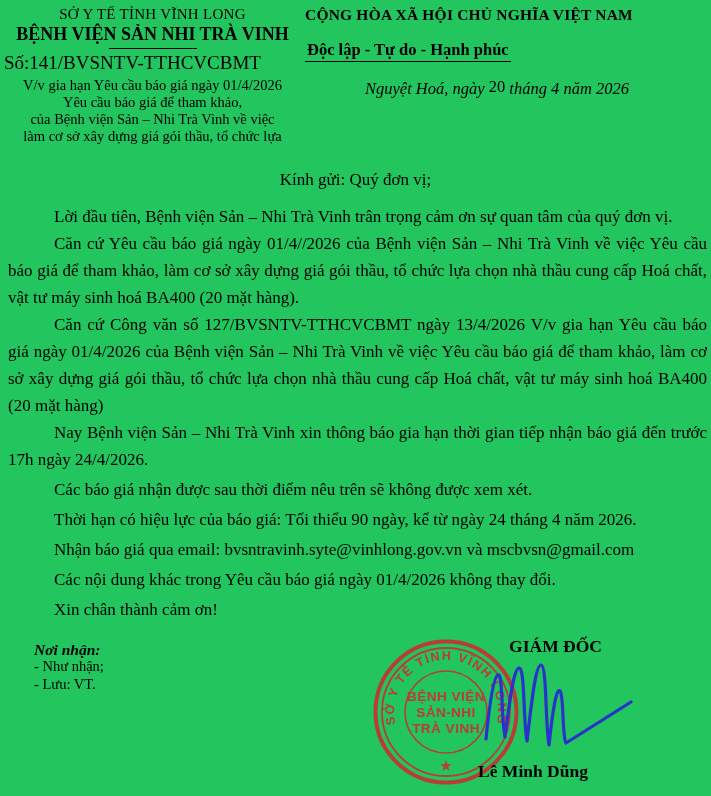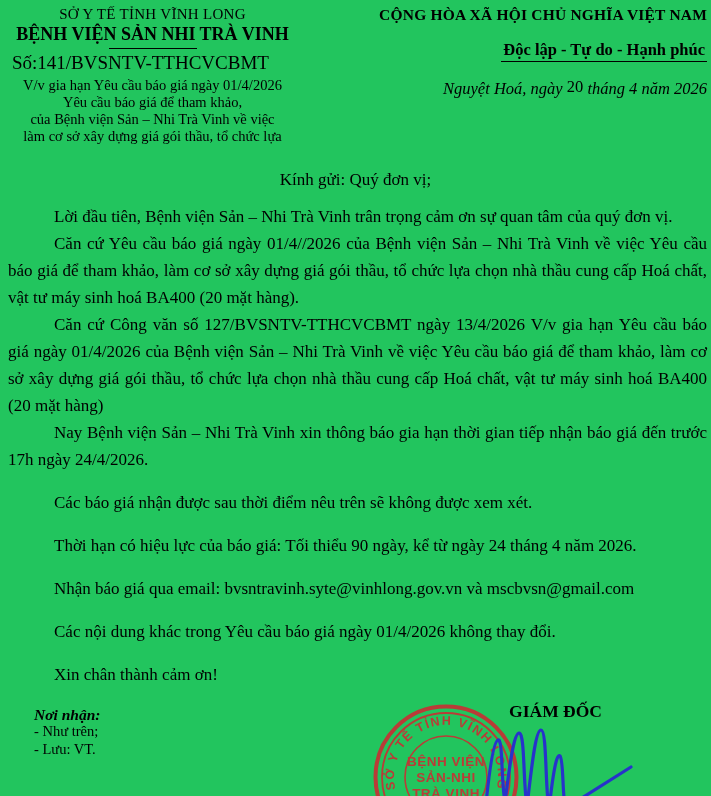--- a/index.html
+++ b/index.html
@@ -7,33 +7,33 @@
     position:relative; width:711px; height:796px; background:#22c55e;
     color:#000; font-family:"Liberation Serif","DejaVu Serif",serif;
     overflow:hidden;
   }
   
   .header { display:flex; padding-top:6px; }
   .h-left { width:305px; text-align:center; flex:0 0 auto; }
   .h-left .l1 { font-size:15px; letter-spacing:.3px; }
   .h-left .l2 { font-size:18px; font-weight:bold; margin-top:1px; }
   .h-underline { width:88px; height:0; border-bottom:1.6px solid #000; margin:3px auto 3px; }
-  .doc-number { font-size:19px; text-align:left; padding-left:12px; margin:1px 0 3px; }
+  .doc-number { font-size:19px; text-align:left; padding-left:4px; margin:1px 0 3px; }
   .subject { font-size:14.5px; line-height:16.9px; }
-  .h-right { flex:1; text-align:right; padding-right:4px; }
+  .h-right { flex:1; text-align:left; padding-right:4px; }
   .h-right .l1 { font-size:15.5px; font-weight:bold; letter-spacing:.2px; }
   .h-right .l2u { display:inline-block; font-size:16.5px; font-weight:bold;
     border-bottom:1.8px solid #000; padding:0 2px 1px; margin-top:16px; }
   .dateline { font-style:italic; font-size:16.5px; margin-top:17px; padding-left:60px; }
   .dateline .day { font-style:normal; position:relative; top:-2px; }
   
   .salutation { text-align:center; font-size:17px; margin-top:25px; }
   .bodytext { padding:13px 4px 0 8px; font-size:17px; line-height:27px; text-align:justify; }
   .bodytext p { margin:0; text-indent:46px; }
-  .bodytext p.sp { margin-top:16px; text-align:left; }
+  .bodytext p.sp { margin-top:3px; text-align:left; }
   
   .footer { position:relative; height:172px; }
   .recipients { position:absolute; left:34px; top:18px; font-size:14.5px; line-height:17.5px; text-align:left; }
   .recipients .label { font-weight:bold; font-style:italic; font-size:15.5px; }
   .director-title { position:absolute; left:468px; top:13px; width:175px; text-align:center;
     font-weight:bold; font-size:17.5px; z-index:4; }
   .signer-name { position:absolute; left:448px; top:138px; width:170px; text-align:center;
     font-weight:bold; font-size:17.5px; z-index:4; }
   .stamp { position:absolute; left:371px; top:11px; z-index:2; opacity:.95; }
   .stamp text { fill:var(--stamp-color); }
@@ -83,21 +83,21 @@
     <p class="sp">Thời hạn có hiệu lực của báo giá: Tối thiểu 90 ngày, kể từ ngày 24 tháng 4 năm 2026.</p>
     <p class="sp">Nhận báo giá qua email: bvsntravinh.syte@vinhlong.gov.vn và mscbvsn@gmail.com</p>
     <p class="sp">Các nội dung khác trong Yêu cầu báo giá ngày 01/4/2026 không thay đổi.</p>
     <p class="sp">Xin chân thành cảm ơn!</p>
   </div>
 
   <div class="footer">
 
     <div class="recipients">
       <div class="label">Nơi nhận:</div>
-      <div>- Như trên;</div>
+      <div>- Như nhận;</div>
       <div>- Lưu: VT.</div>
     </div>
 
     <div class="director-title">GIÁM ĐỐC</div>
 
     <svg class="stamp" width="150" height="152" viewBox="0 0 150 152" aria-hidden="true">
       <circle cx="75" cy="78" r="70.5" stroke-width="4"></circle>
       <circle cx="75" cy="78" r="64" stroke-width="1.8"></circle>
       <circle cx="75" cy="78" r="41" stroke-width="1.6"></circle>
       <path id="ringArc" d="M 33.5,109.2 A 52,52 0 1 1 116.6,109.2" fill="none"></path>

